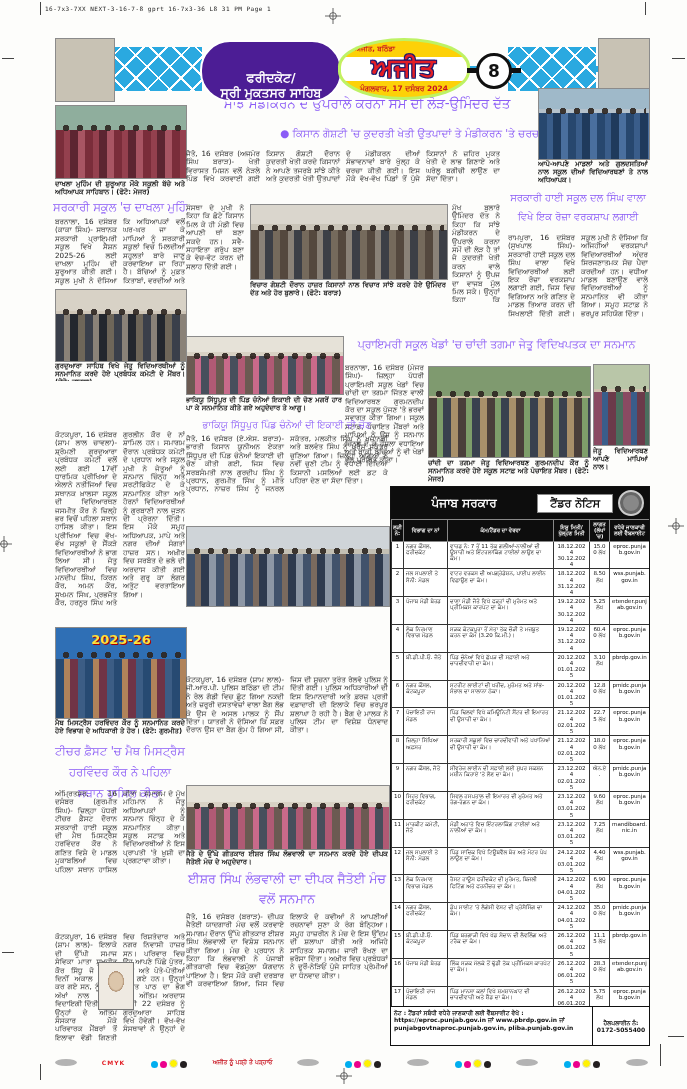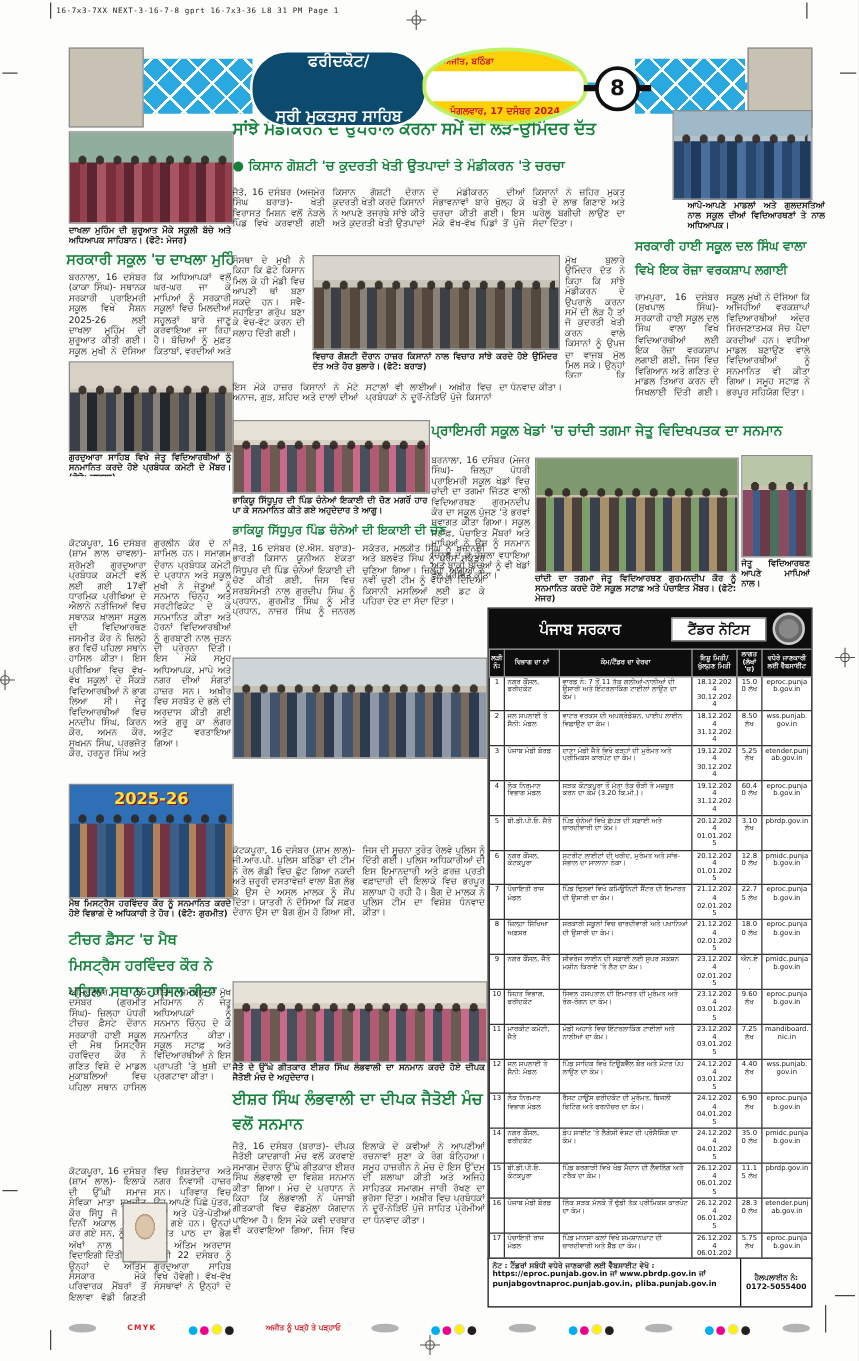--- a/index.html
+++ b/index.html
@@ -15,22 +15,22 @@
   .mast-line{position:absolute;left:56px;right:44px;top:28px;height:6px;background:#2aa9e0;}
   .mphoto{position:absolute;top:0;height:62px;overflow:hidden;border:1px solid #9a9a9a;}
   .ph-gate{left:0;width:58px;background:linear-gradient(180deg,#c3d6e2 0 28%,#c98f93 28% 72%,#8fae9d 72%);}
   .ph-gurd{left:543px;width:50px;background:linear-gradient(180deg,#b7cfdf 0 58%,#e8e4d8 58%);}
   .ph-gurd::before{content:"";position:absolute;left:30%;top:18%;width:40%;height:55%;background:#f3f1ea;border-radius:40% 40% 0 0;box-shadow:0 -6px 0 -2px #f3f1ea;}
   .diamonds{position:absolute;top:9px;height:44px;background:#2aa9e0;
     background-image:repeating-linear-gradient(45deg,transparent 0 7px,#fff 7px 9px,transparent 9px 16px),
                      repeating-linear-gradient(-45deg,transparent 0 7px,#fff 7px 9px,transparent 9px 16px);}
   .dia-l{left:60px;width:87px;}
   .dia-r{left:453px;width:88px;}
-  .red-oval{position:absolute;left:145px;top:2px;width:138px;height:58px;background:#0c4a6e;border-radius:30px;
-    display:flex;flex-direction:column;align-items:center;justify-content:space-between;z-index:3;border:2px solid #fff;}
+  .red-oval{position:absolute;left:145px;top:2px;width:138px;height:58px;background:#4c1d95;border-radius:30px;
+    display:flex;flex-direction:column;align-items:center;justify-content:flex-end;z-index:3;border:2px solid #fff;}
   .red-oval span{color:#fff;font-weight:bold;font-size:12.5px;line-height:14.5px;white-space:nowrap;}
   .yel-oval{position:absolute;left:283px;top:0;width:132px;height:62px;background:#bef264;border-radius:50% / 46%;z-index:3;}
   .yel-in{position:absolute;inset:3px;background:#fdd108;border-radius:50% / 46%;overflow:hidden;}
   .ed-label{position:absolute;left:14px;top:4px;font-size:7px;font-weight:bold;color:#c81420;white-space:nowrap;}
   .band{position:absolute;left:-6px;right:-6px;top:16px;height:24px;background:#fff;}
   .ajit{position:absolute;left:0;right:0;top:12px;text-align:center;font-size:25px;font-weight:bold;color:#e31e25;
         text-shadow:0 0 1px #1a1a6e,1px 1px 0 #1a1a6e,-1px -1px 0 #1a1a6e,1px -1px 0 #1a1a6e,-1px 1px 0 #1a1a6e;letter-spacing:1px;}
   .mdate{position:absolute;left:0;right:0;bottom:3px;text-align:center;font-size:7.5px;font-weight:bold;color:#c81420;white-space:nowrap;}
   .eight{position:absolute;left:421px;top:15px;width:30px;height:30px;background:#fff;border:3px solid #101010;border-radius:50%;
          display:flex;align-items:center;justify-content:center;font-size:17px;font-weight:bold;z-index:3;}
@@ -50,21 +50,21 @@
   .ph-meeting{background:linear-gradient(180deg,#dad6cd 0 26%,#c9c4b8 26%);--p1:#54483e;--p2:#8a8278;--p3:#3c3f46;--p4:#756a5c;}
   .ph-garland{background:linear-gradient(180deg,#e6e2d8 0 26%,#d8d1c4 26%);--p1:#6b5a52;--p2:#c96a8a;--p3:#474f5c;--p4:#b05a74;}
   .ph-police{background:linear-gradient(180deg,#cfd4d8 0 28%,#c4c0b4 28%);--p1:#41526b;--p2:#7a6a5e;--p3:#2e3a4e;--p4:#8d97a5;}
   .ph-students{background:linear-gradient(180deg,#9fb9c9 0 28%,#b5c2cc 28%);--p1:#27476e;--p2:#3a5d8a;--p3:#1f3a5c;--p4:#4a6f9e;}
   .ph-outdoor{background:linear-gradient(180deg,#7f9a6f 0 32%,#cdbfa5 32%);--p1:#4a3f3a;--p2:#7e9e6a;--p3:#39414e;--p4:#a8906a;}
   .ph-mini{background:linear-gradient(180deg,#b9c6a8 0 30%,#cfc2ae 30%);--p1:#8a4a62;--p2:#3a5d8a;--p3:#6b3a4a;--p4:#4a6f5e;}
   .banner-txt{position:absolute;top:4px;left:0;right:0;text-align:center;color:#ffe23a;font-weight:bold;font-size:13px;
               text-shadow:1px 1px 0 #a00;z-index:2;}
   .portrait{position:absolute;border:1px solid #777;background:radial-gradient(ellipse 11px 14px at 50% 40%,#dcc6ab 58%,#b09276 72%,#efeae2 74%);}
   
-  .hl{position:absolute;font-weight:bold;color:#15803d;}
+  .hl{position:absolute;font-weight:normal;text-align:center;color:#8b5cf6;}
   .body-t{position:absolute;font-size:7.2px;line-height:8.4px;text-align:justify;overflow:hidden;color:#1c1c1c;}
   .cols2{column-count:2;column-gap:6px;}
   .cols3{column-count:3;column-gap:6px;}
   .cols4{column-count:4;column-gap:6px;}
   .cap{position:absolute;font-size:6.8px;line-height:8px;font-weight:bold;text-align:justify;overflow:hidden;color:#111;}
   .nowrap{white-space:nowrap;overflow:hidden;}
   
   .tender{position:absolute;left:390px;top:486px;width:258px;height:520px;overflow:hidden;border:1px solid #111;background:#fff;}
   .t-head{display:flex;align-items:center;background:#0d0d0d;height:32px;padding:0 5px;gap:5px;}
   .t-govt{flex:1;color:#fff;font-weight:bold;font-size:12px;text-align:center;}
@@ -122,20 +122,21 @@
     <div class="mphoto ph-gate plain photo"></div>
     <div class="diamonds dia-l"></div>
     <div class="red-oval">
       <span>ਫਰੀਦਕੋਟ/</span>
       <span>ਸ੍ਰੀ ਮੁਕਤਸਰ ਸਾਹਿਬ</span>
     </div>
     <div class="yel-oval">
       <div class="yel-in">
         <span class="ed-label">ਅਜੀਤ, ਬਠਿੰਡਾ</span>
         <div class="band"></div>
+        <div class="ajit">ਅਜੀਤ</div>
         <div class="mdate">ਮੰਗਲਵਾਰ, 17 ਦਸੰਬਰ 2024</div>
       </div>
     </div>
     <div class="eight">8</div>
     <div class="diamonds dia-r"></div>
     <div class="mphoto ph-gurd plain photo"></div>
   </div>
 
   <div class="photo ph-green" style="left:55px;top:105px;width:130px;height:72px;"></div>
   <div class="cap" style="left:55px;top:180px;width:130px;height:18px;">ਦਾਖਲਾ ਮੁਹਿੰਮ ਦੀ ਸ਼ੁਰੂਆਤ ਮੌਕੇ ਸਕੂਲੀ ਬੱਚੇ ਅਤੇ ਅਧਿਆਪਕ ਸਾਹਿਬਾਨ। (ਫੋਟੋ: ਮੇਜਰ)</div>
@@ -150,30 +151,29 @@
     <div class="banner-txt">2025-26</div>
   </div>
   <div class="cap" style="left:55px;top:719px;width:130px;height:19px;">ਮੈਥ ਮਿਸਟ੍ਰੈਸ ਹਰਵਿੰਦਰ ਕੌਰ ਨੂੰ ਸਨਮਾਨਿਤ ਕਰਦੇ ਹੋਏ ਵਿਭਾਗ ਦੇ ਅਧਿਕਾਰੀ ਤੇ ਹੋਰ। (ਫੋਟੋ: ਗੁਰਮੀਤ)</div>
   <div class="hl" style="left:55px;top:741px;width:130px;height:44px;font-size:11.5px;line-height:21px;">ਟੀਚਰ ਫ਼ੈਸਟ 'ਚ ਮੈਥ ਮਿਸਟ੍ਰੈਸ ਹਰਵਿੰਦਰ ਕੌਰ ਨੇ ਪਹਿਲਾ ਸਥਾਨ ਹਾਸਿਲ ਕੀਤਾ</div>
   <div class="body-t cols2" style="left:55px;top:790px;width:130px;height:90px;">ਅੰਮ੍ਰਿਤਸਰ, 16 ਦਸੰਬਰ (ਗੁਰਮੀਤ ਸਿੰਘ)- ਜ਼ਿਲ੍ਹਾ ਪੱਧਰੀ ਟੀਚਰ ਫ਼ੈਸਟ ਦੌਰਾਨ ਸਰਕਾਰੀ ਹਾਈ ਸਕੂਲ ਦੀ ਮੈਥ ਮਿਸਟ੍ਰੈਸ ਹਰਵਿੰਦਰ ਕੌਰ ਨੇ ਗਣਿਤ ਵਿਸ਼ੇ ਦੇ ਮਾਡਲ ਮੁਕਾਬਲਿਆਂ ਵਿਚ ਪਹਿਲਾ ਸਥਾਨ ਹਾਸਿਲ ਕੀਤਾ। ਸਮਾਗਮ ਦੇ ਮੁੱਖ ਮਹਿਮਾਨ ਨੇ ਜੇਤੂ ਅਧਿਆਪਕਾਂ ਨੂੰ ਸਨਮਾਨ ਚਿੰਨ੍ਹ ਦੇ ਕੇ ਸਨਮਾਨਿਤ ਕੀਤਾ। ਸਕੂਲ ਸਟਾਫ਼ ਅਤੇ ਵਿਦਿਆਰਥੀਆਂ ਨੇ ਇਸ ਪ੍ਰਾਪਤੀ 'ਤੇ ਖ਼ੁਸ਼ੀ ਦਾ ਪ੍ਰਗਟਾਵਾ ਕੀਤਾ।</div>
 
   <div class="body-t cols2" style="left:55px;top:933px;width:130px;height:112px;">ਕੋਟਕਪੂਰਾ, 16 ਦਸੰਬਰ (ਸ਼ਾਮ ਲਾਲ)- ਇਲਾਕੇ ਦੀ ਉੱਘੀ ਸਮਾਜ ਸੇਵਿਕਾ ਮਾਤਾ ਸੁਖਜੀਤ ਕੌਰ ਸਿੱਧੂ ਜੋ ਪਿਛਲੇ ਦਿਨੀਂ ਅਕਾਲ ਚਲਾਣਾ ਕਰ ਗਏ ਸਨ, ਨੂੰ ਸੇਜਲ ਅੱਖਾਂ ਨਾਲ ਅੰਤਿਮ ਵਿਦਾਇਗੀ ਦਿੱਤੀ ਗਈ। ਉਨ੍ਹਾਂ ਦੇ ਅੰਤਿਮ ਸੰਸਕਾਰ ਮੌਕੇ ਪਰਿਵਾਰਕ ਮੈਂਬਰਾਂ ਤੋਂ ਇਲਾਵਾ ਵੱਡੀ ਗਿਣਤੀ ਵਿਚ ਰਿਸ਼ਤੇਦਾਰ ਅਤੇ ਨਗਰ ਨਿਵਾਸੀ ਹਾਜ਼ਰ ਸਨ। ਪਰਿਵਾਰ ਵਿਚ ਉਹ ਆਪਣੇ ਪਿੱਛੇ ਪੁੱਤਰ, ਨੂੰਹਾਂ ਅਤੇ ਪੋਤੇ-ਪੋਤੀਆਂ ਛੱਡ ਗਏ ਹਨ। ਉਨ੍ਹਾਂ ਨਮਿੱਤ ਪਾਠ ਦਾ ਭੋਗ ਅਤੇ ਅੰਤਿਮ ਅਰਦਾਸ ਮਿਤੀ 22 ਦਸੰਬਰ ਨੂੰ ਗੁਰਦੁਆਰਾ ਸਾਹਿਬ ਵਿਖੇ ਹੋਵੇਗੀ। ਵੱਖ-ਵੱਖ ਸੰਸਥਾਵਾਂ ਨੇ ਉਨ੍ਹਾਂ ਦੇ ਚਲਾਣੇ 'ਤੇ ਦੁੱਖ ਦਾ ਪ੍ਰਗਟਾਵਾ ਕੀਤਾ।</div>
   <div class="portrait" style="left:98px;top:962px;width:34px;height:46px;"></div>
 
   <div class="hl nowrap" style="left:186px;top:95px;width:362px;font-size:13.5px;letter-spacing:-0.2px;">ਸਾਂਝੇ ਮੰਡੀਕਰਨ ਦੇ ਉਪਰਾਲੇ ਕਰਨਾ ਸਮੇਂ ਦੀ ਲੋੜ-ਉਮਿੰਦਰ ਦੱਤ</div>
-  <div class="hl nowrap" style="left:186px;top:127px;width:362px;font-size:10.5px;"><span>●</span>&nbsp;<span>ਕਿਸਾਨ ਗੋਸ਼ਟੀ 'ਚ ਕੁਦਰਤੀ ਖੇਤੀ ਉਤਪਾਦਾਂ ਤੇ ਮੰਡੀਕਰਨ 'ਤੇ ਚਰਚਾ</span></div>
+  <div class="hl nowrap" style="left:186px;top:127px;width:362px;font-size:10.5px;padding-left:44px;"><span>●</span>&nbsp;<span>ਕਿਸਾਨ ਗੋਸ਼ਟੀ 'ਚ ਕੁਦਰਤੀ ਖੇਤੀ ਉਤਪਾਦਾਂ ਤੇ ਮੰਡੀਕਰਨ 'ਤੇ ਚਰਚਾ</span></div>
   <div class="body-t cols4" style="left:186px;top:150px;width:314px;height:50px;">ਜੈਤੋ, 16 ਦਸੰਬਰ (ਅਜਮੇਰ ਸਿੰਘ ਬਰਾੜ)- ਖੇਤੀ ਵਿਰਾਸਤ ਮਿਸ਼ਨ ਵਲੋਂ ਨੇੜਲੇ ਪਿੰਡ ਵਿਖੇ ਕਰਵਾਈ ਗਈ ਕਿਸਾਨ ਗੋਸ਼ਟੀ ਦੌਰਾਨ ਕੁਦਰਤੀ ਖੇਤੀ ਕਰਦੇ ਕਿਸਾਨਾਂ ਨੇ ਆਪਣੇ ਤਜਰਬੇ ਸਾਂਝੇ ਕੀਤੇ ਅਤੇ ਕੁਦਰਤੀ ਖੇਤੀ ਉਤਪਾਦਾਂ ਦੇ ਮੰਡੀਕਰਨ ਦੀਆਂ ਸੰਭਾਵਨਾਵਾਂ ਬਾਰੇ ਖੁੱਲ੍ਹ ਕੇ ਚਰਚਾ ਕੀਤੀ ਗਈ। ਇਸ ਮੌਕੇ ਵੱਖ-ਵੱਖ ਪਿੰਡਾਂ ਤੋਂ ਪੁੱਜੇ ਕਿਸਾਨਾਂ ਨੇ ਜ਼ਹਿਰ ਮੁਕਤ ਖੇਤੀ ਦੇ ਲਾਭ ਗਿਣਾਏ ਅਤੇ ਘਰੇਲੂ ਬਗੀਚੀ ਲਾਉਣ ਦਾ ਸੱਦਾ ਦਿੱਤਾ।</div>
   <div class="body-t" style="left:186px;top:204px;width:58px;height:98px;">ਸੰਸਥਾ ਦੇ ਮੁਖੀ ਨੇ ਕਿਹਾ ਕਿ ਛੋਟੇ ਕਿਸਾਨ ਮਿਲ ਕੇ ਹੀ ਮੰਡੀ ਵਿਚ ਆਪਣੀ ਥਾਂ ਬਣਾ ਸਕਦੇ ਹਨ। ਸਵੈ-ਸਹਾਇਤਾ ਗਰੁੱਪ ਬਣਾ ਕੇ ਵੇਚ-ਵੱਟ ਕਰਨ ਦੀ ਸਲਾਹ ਦਿੱਤੀ ਗਈ।</div>
   <div class="photo ph-meeting" style="left:250px;top:204px;width:196px;height:74px;"></div>
   <div class="cap" style="left:250px;top:281px;width:196px;height:21px;">ਵਿਚਾਰ ਗੋਸ਼ਟੀ ਦੌਰਾਨ ਹਾਜ਼ਰ ਕਿਸਾਨਾਂ ਨਾਲ ਵਿਚਾਰ ਸਾਂਝੇ ਕਰਦੇ ਹੋਏ ਉਮਿੰਦਰ ਦੱਤ ਅਤੇ ਹੋਰ ਬੁਲਾਰੇ। (ਫੋਟੋ: ਬਰਾੜ)</div>
   <div class="body-t" style="left:452px;top:204px;width:48px;height:98px;">ਮੁੱਖ ਬੁਲਾਰੇ ਉਮਿੰਦਰ ਦੱਤ ਨੇ ਕਿਹਾ ਕਿ ਸਾਂਝੇ ਮੰਡੀਕਰਨ ਦੇ ਉਪਰਾਲੇ ਕਰਨਾ ਸਮੇਂ ਦੀ ਲੋੜ ਹੈ ਤਾਂ ਜੋ ਕੁਦਰਤੀ ਖੇਤੀ ਕਰਨ ਵਾਲੇ ਕਿਸਾਨਾਂ ਨੂੰ ਉਪਜ ਦਾ ਵਾਜਬ ਮੁੱਲ ਮਿਲ ਸਕੇ। ਉਨ੍ਹਾਂ ਕਿਹਾ ਕਿ ਖਪਤਕਾਰ ਵੀ ਸ਼ੁੱਧ ਖ਼ੁਰਾਕ ਲਈ ਕਿਸਾਨਾਂ ਦਾ ਸਾਥ ਦੇਣ। ਮੋਟੇ ਅਨਾਜ ਦੀ ਕਾਸ਼ਤ ਵਧਾਉਣ ਉੱਤੇ ਵੀ ਜ਼ੋਰ ਦਿੱਤਾ ਗਿਆ।</div>
-  <div class="body-t cols3" style="left:186px;top:306px;width:314px;height:26px;">ਇਸ ਮੌਕੇ ਹਾਜ਼ਰ ਕਿਸਾਨਾਂ ਨੇ ਮੋਟੇ ਅਨਾਜ, ਗੁੜ, ਸ਼ਹਿਦ ਅਤੇ ਦਾਲਾਂ ਦੀਆਂ ਸਟਾਲਾਂ ਵੀ ਲਾਈਆਂ। ਅਖ਼ੀਰ ਵਿਚ ਪ੍ਰਬੰਧਕਾਂ ਨੇ ਦੂਰੋਂ-ਨੇੜਿਓਂ ਪੁੱਜੇ ਕਿਸਾਨਾਂ ਦਾ ਧੰਨਵਾਦ ਕੀਤਾ।</div>
 
   <div class="photo ph-students" style="left:538px;top:88px;width:110px;height:70px;"></div>
-  <div class="cap" style="left:538px;top:160px;width:110px;height:25px;margin-left:12px;">ਆਪੋ-ਆਪਣੇ ਮਾਡਲਾਂ ਅਤੇ ਗੁਲਦਸਤਿਆਂ ਨਾਲ ਸਕੂਲ ਦੀਆਂ ਵਿਦਿਆਰਥਣਾਂ ਤੇ ਨਾਲ ਅਧਿਆਪਕ।</div>
+  <div class="cap" style="left:538px;top:160px;width:110px;height:25px;">ਆਪੋ-ਆਪਣੇ ਮਾਡਲਾਂ ਅਤੇ ਗੁਲਦਸਤਿਆਂ ਨਾਲ ਸਕੂਲ ਦੀਆਂ ਵਿਦਿਆਰਥਣਾਂ ਤੇ ਨਾਲ ਅਧਿਆਪਕ।</div>
   <div class="hl" style="left:508px;top:188px;width:140px;height:42px;font-size:10px;line-height:19px;">ਸਰਕਾਰੀ ਹਾਈ ਸਕੂਲ ਦਲ ਸਿੰਘ ਵਾਲਾ ਵਿਖੇ ਇਕ ਰੋਜ਼ਾ ਵਰਕਸ਼ਾਪ ਲਗਾਈ</div>
   <div class="body-t cols2" style="left:508px;top:234px;width:140px;height:96px;">ਰਾਮਪੁਰਾ, 16 ਦਸੰਬਰ (ਸੁਖਪਾਲ ਸਿੰਘ)- ਸਰਕਾਰੀ ਹਾਈ ਸਕੂਲ ਦਲ ਸਿੰਘ ਵਾਲਾ ਵਿਖੇ ਵਿਦਿਆਰਥੀਆਂ ਲਈ ਇਕ ਰੋਜ਼ਾ ਵਰਕਸ਼ਾਪ ਲਗਾਈ ਗਈ, ਜਿਸ ਵਿਚ ਵਿਗਿਆਨ ਅਤੇ ਗਣਿਤ ਦੇ ਮਾਡਲ ਤਿਆਰ ਕਰਨ ਦੀ ਸਿਖਲਾਈ ਦਿੱਤੀ ਗਈ। ਸਕੂਲ ਮੁਖੀ ਨੇ ਦੱਸਿਆ ਕਿ ਅਜਿਹੀਆਂ ਵਰਕਸ਼ਾਪਾਂ ਵਿਦਿਆਰਥੀਆਂ ਅੰਦਰ ਸਿਰਜਣਾਤਮਕ ਸੋਚ ਪੈਦਾ ਕਰਦੀਆਂ ਹਨ। ਵਧੀਆ ਮਾਡਲ ਬਣਾਉਣ ਵਾਲੇ ਵਿਦਿਆਰਥੀਆਂ ਨੂੰ ਸਨਮਾਨਿਤ ਵੀ ਕੀਤਾ ਗਿਆ। ਸਮੂਹ ਸਟਾਫ਼ ਨੇ ਭਰਪੂਰ ਸਹਿਯੋਗ ਦਿੱਤਾ।</div>
 
   <div class="hl nowrap" style="left:345px;top:338px;width:303px;font-size:11px;">ਪ੍ਰਾਇਮਰੀ ਸਕੂਲ ਖੇਡਾਂ 'ਚ ਚਾਂਦੀ ਤਗਮਾ ਜੇਤੂ ਵਿਦਿਖਪਤਕ ਦਾ ਸਨਮਾਨ</div>
   <div class="body-t" style="left:345px;top:364px;width:79px;height:118px;">ਬਰਨਾਲਾ, 16 ਦਸੰਬਰ (ਮੇਜਰ ਸਿੰਘ)- ਜ਼ਿਲ੍ਹਾ ਪੱਧਰੀ ਪ੍ਰਾਇਮਰੀ ਸਕੂਲ ਖੇਡਾਂ ਵਿਚ ਚਾਂਦੀ ਦਾ ਤਗਮਾ ਜਿੱਤਣ ਵਾਲੀ ਵਿਦਿਆਰਥਣ ਗੁਰਮਨਦੀਪ ਕੌਰ ਦਾ ਸਕੂਲ ਪੁੱਜਣ 'ਤੇ ਭਰਵਾਂ ਸਵਾਗਤ ਕੀਤਾ ਗਿਆ। ਸਕੂਲ ਸਟਾਫ਼, ਪੰਚਾਇਤ ਮੈਂਬਰਾਂ ਅਤੇ ਮਾਪਿਆਂ ਨੇ ਉਸ ਨੂੰ ਸਨਮਾਨ ਚਿੰਨ੍ਹ ਦੇ ਕੇ ਹੌਸਲਾ ਵਧਾਇਆ ਅਤੇ ਬਾਕੀ ਬੱਚਿਆਂ ਨੂੰ ਵੀ ਖੇਡਾਂ ਵੱਲ ਪ੍ਰੇਰਿਤ ਕੀਤਾ।</div>
   <div class="photo ph-outdoor" style="left:428px;top:366px;width:161px;height:90px;"></div>
   <div class="cap" style="left:428px;top:459px;width:161px;height:24px;">ਚਾਂਦੀ ਦਾ ਤਗਮਾ ਜੇਤੂ ਵਿਦਿਆਰਥਣ ਗੁਰਮਨਦੀਪ ਕੌਰ ਨੂੰ ਸਨਮਾਨਿਤ ਕਰਦੇ ਹੋਏ ਸਕੂਲ ਸਟਾਫ਼ ਅਤੇ ਪੰਚਾਇਤ ਮੈਂਬਰ। (ਫੋਟੋ: ਮੇਜਰ)</div>
   <div class="photo ph-mini" style="left:593px;top:364px;width:55px;height:80px;"></div>
   <div class="cap" style="left:593px;top:447px;width:55px;height:34px;">ਜੇਤੂ ਵਿਦਿਆਰਥਣ ਆਪਣੇ ਮਾਪਿਆਂ ਨਾਲ।</div>
 

